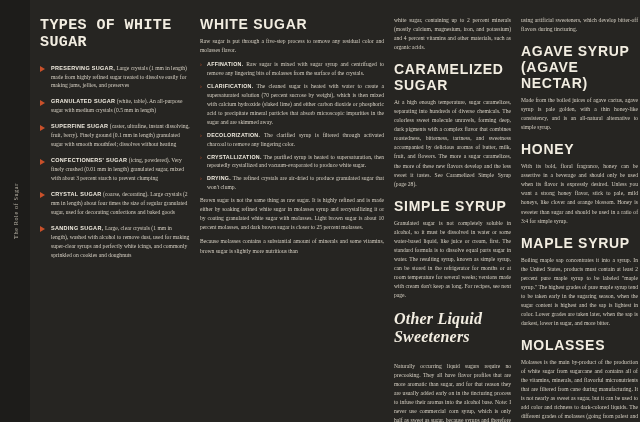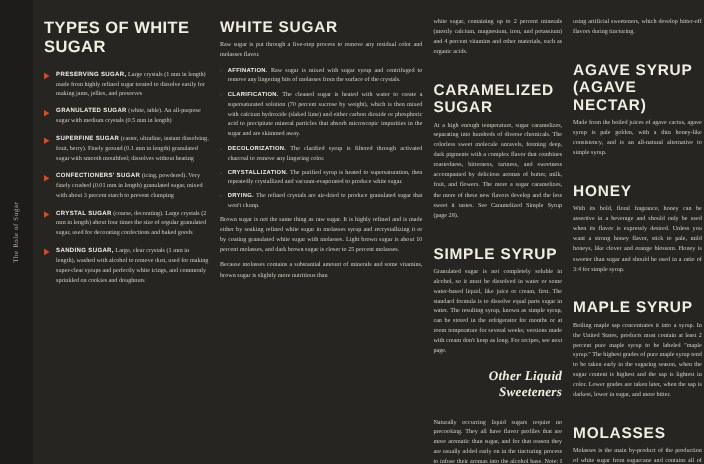--- a/index.html
+++ b/index.html
@@ -45,48 +45,47 @@
     width: 186px;
     flex: 0 0 186px;
     color: #ddd8cc;
   }
   .col.c1 { width: 150px; flex: 0 0 150px; }
   .col.c2 { width: 184px; flex: 0 0 184px; }
   .col.c3 { width: 117px; flex: 0 0 117px; }
   .col.c4 { width: 117px; flex: 0 0 117px; }
 
   h1.title {
-    font-family: Liberation Sans, sans-serif;
+    font-family: Liberation Mono, monospace;
     font-weight: bold;
     font-size: 15px;
     line-height: 1.12;
     letter-spacing: 0.4px;
     color: #f2ede1;
     margin: 2px 0 12px 0;
     text-transform: uppercase;
   }
   h2.sect {
     font-family: "Liberation Sans", sans-serif;
     font-weight: bold;
     font-size: 14px;
     letter-spacing: 0.7px;
     color: #f2ede1;
     text-transform: uppercase;
     margin: 0 0 5px 0;
   }
-  h2.sect.spaced { margin-top: 21px; }
+  h2.sect.spaced { margin-top: 9px; }
   h2.script {
     font-family: "Liberation Serif", serif;
     font-style: italic;
     font-weight: bold;
-    font-size: 12px;
+    font-size: 16px;
     color: #f2ede1;
     margin: 10px 0 16px 0;
     letter-spacing: 0.2px;
-    text-align: right;
   }
   p.body {
     font-size: 5.6px;
     line-height: 1.62;
     text-align: justify;
     margin: 0 0 5px 0;
     color: #d6d0c3;
   }
   .bullet-list { margin: 0; padding: 0; list-style: none; }
   .bullet-list li {

